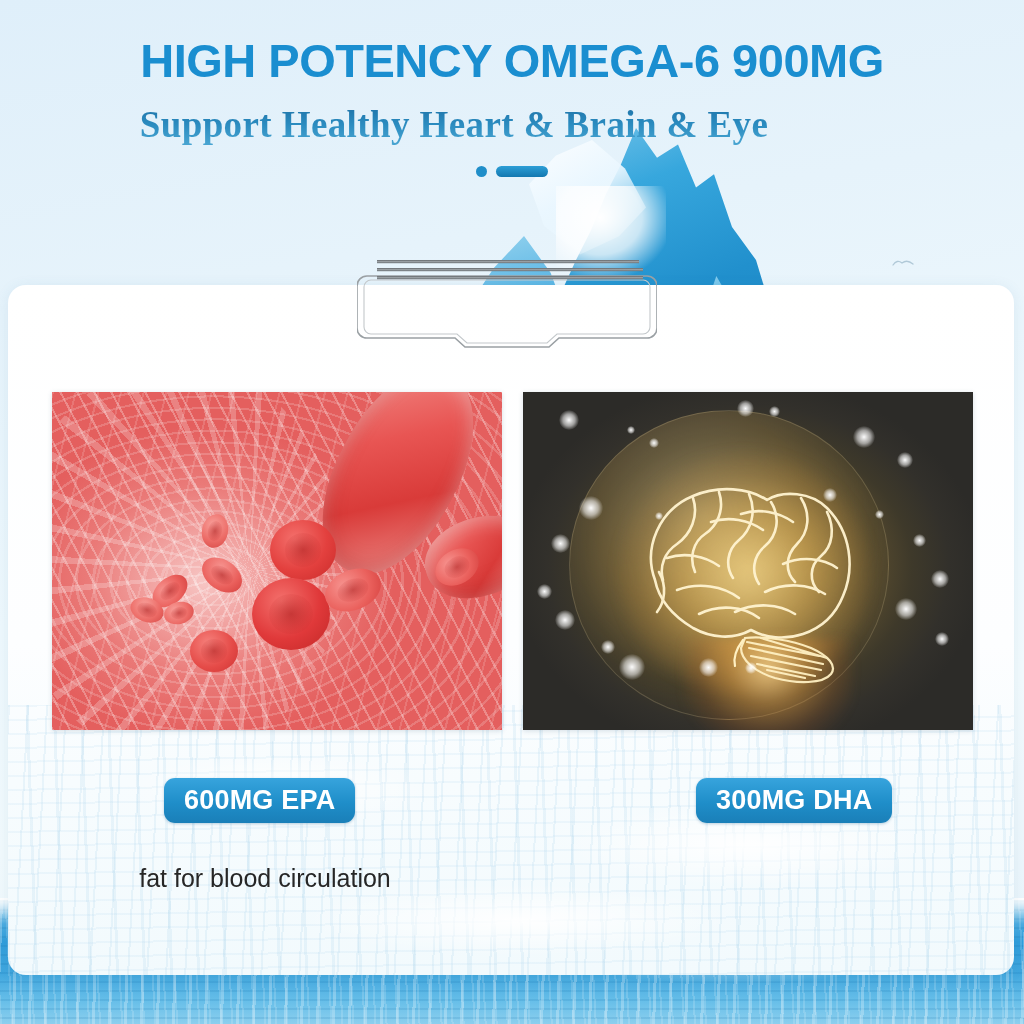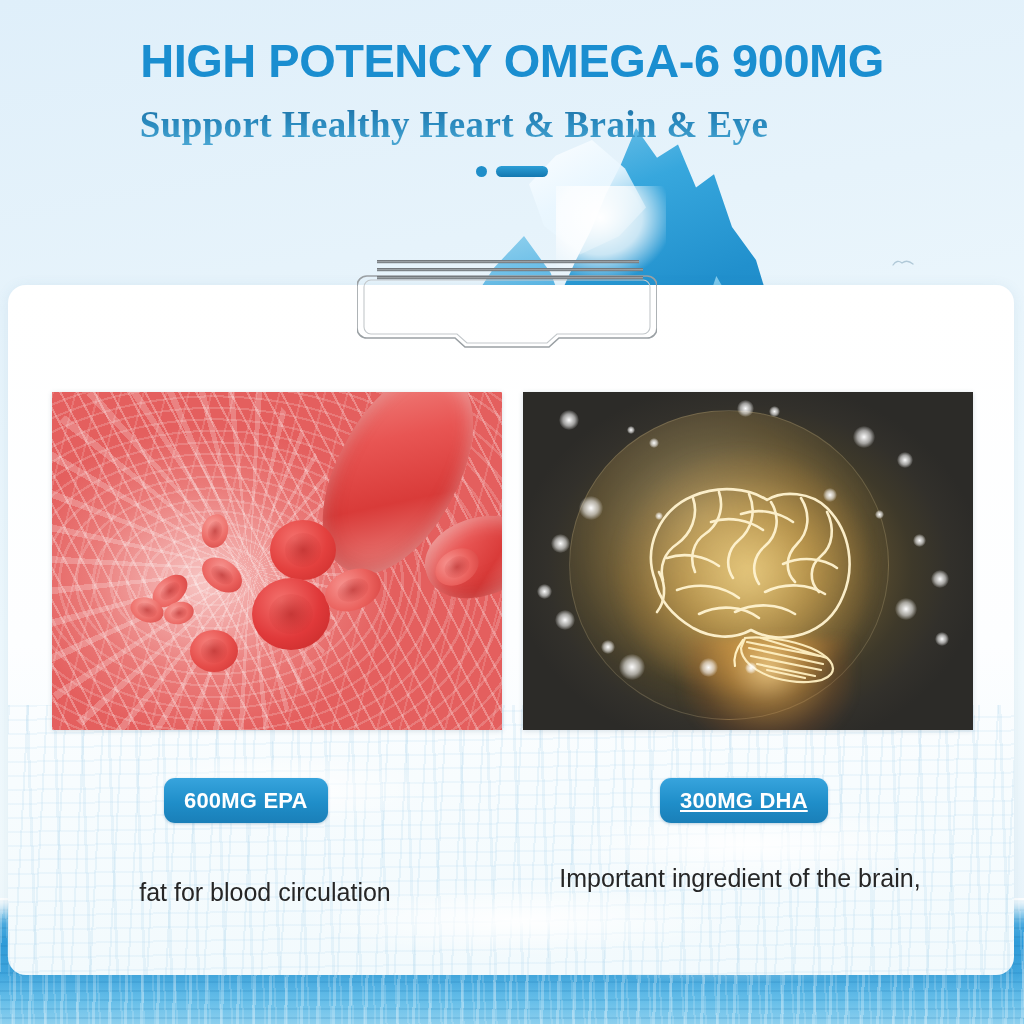--- a/index.html
+++ b/index.html
@@ -214,35 +214,35 @@
     background:radial-gradient(circle, rgba(255,255,255,.98) 0%, rgba(255,255,255,.55) 42%, rgba(255,255,255,0) 72%);
   }
 
   
   .badge {
     position:absolute; top:778px; height:45px;
     display:flex; align-items:center; justify-content:center;
     padding:0 20px;
     border-radius:11px;
     background:linear-gradient(180deg,#37a4dd 0%, #1f8ec9 55%, #1a7fb8 100%);
-    color:#ffffff; font-size:22px; font-weight:bold; letter-spacing:.2px;
+    color:#ffffff; font-size:27px; font-weight:bold; letter-spacing:.2px;
     white-space:nowrap;
     box-shadow:0 1px 3px rgba(20,90,140,.28);
   }
   .badge-epa { left:164px; }
-  .badge-dha { left:660px;text-decoration:underline; }
+  .badge-dha { left:696px; }
 
   .caption {
     position:absolute; top:862px; width:420px;
     text-align:center;
     color:#262626; font-size:25px; line-height:1.32;
   }
   .caption-epa { left:55px; }
   .caption-dha { left:530px; }
-  .caption .l2 { display:block;margin-top:14px; }
+  .caption .l2 { display:block; }
 </style>
 </head>
 <body>
 
 <div class="scene">
   <div class="sky"></div>
 
   <div class="berg berg-main"></div>
   <div class="berg berg-snow1"></div>
   <div class="berg berg-snow2"></div>
@@ -377,14 +377,13 @@
   <div class="bokeh" style="left:132px; top:120px; width:8px; height:8px;"></div>
 </div>
 
 <div class="badge badge-epa">600MG EPA</div>
 <div class="badge badge-dha">300MG DHA</div>
 
 <div class="caption caption-epa">
   <span class="l2">fat for blood circulation</span>
 </div>
 <div class="caption caption-dha">
-  <span>Important ingredient of the brain,</span>
 </div>
 
 </body></html>

